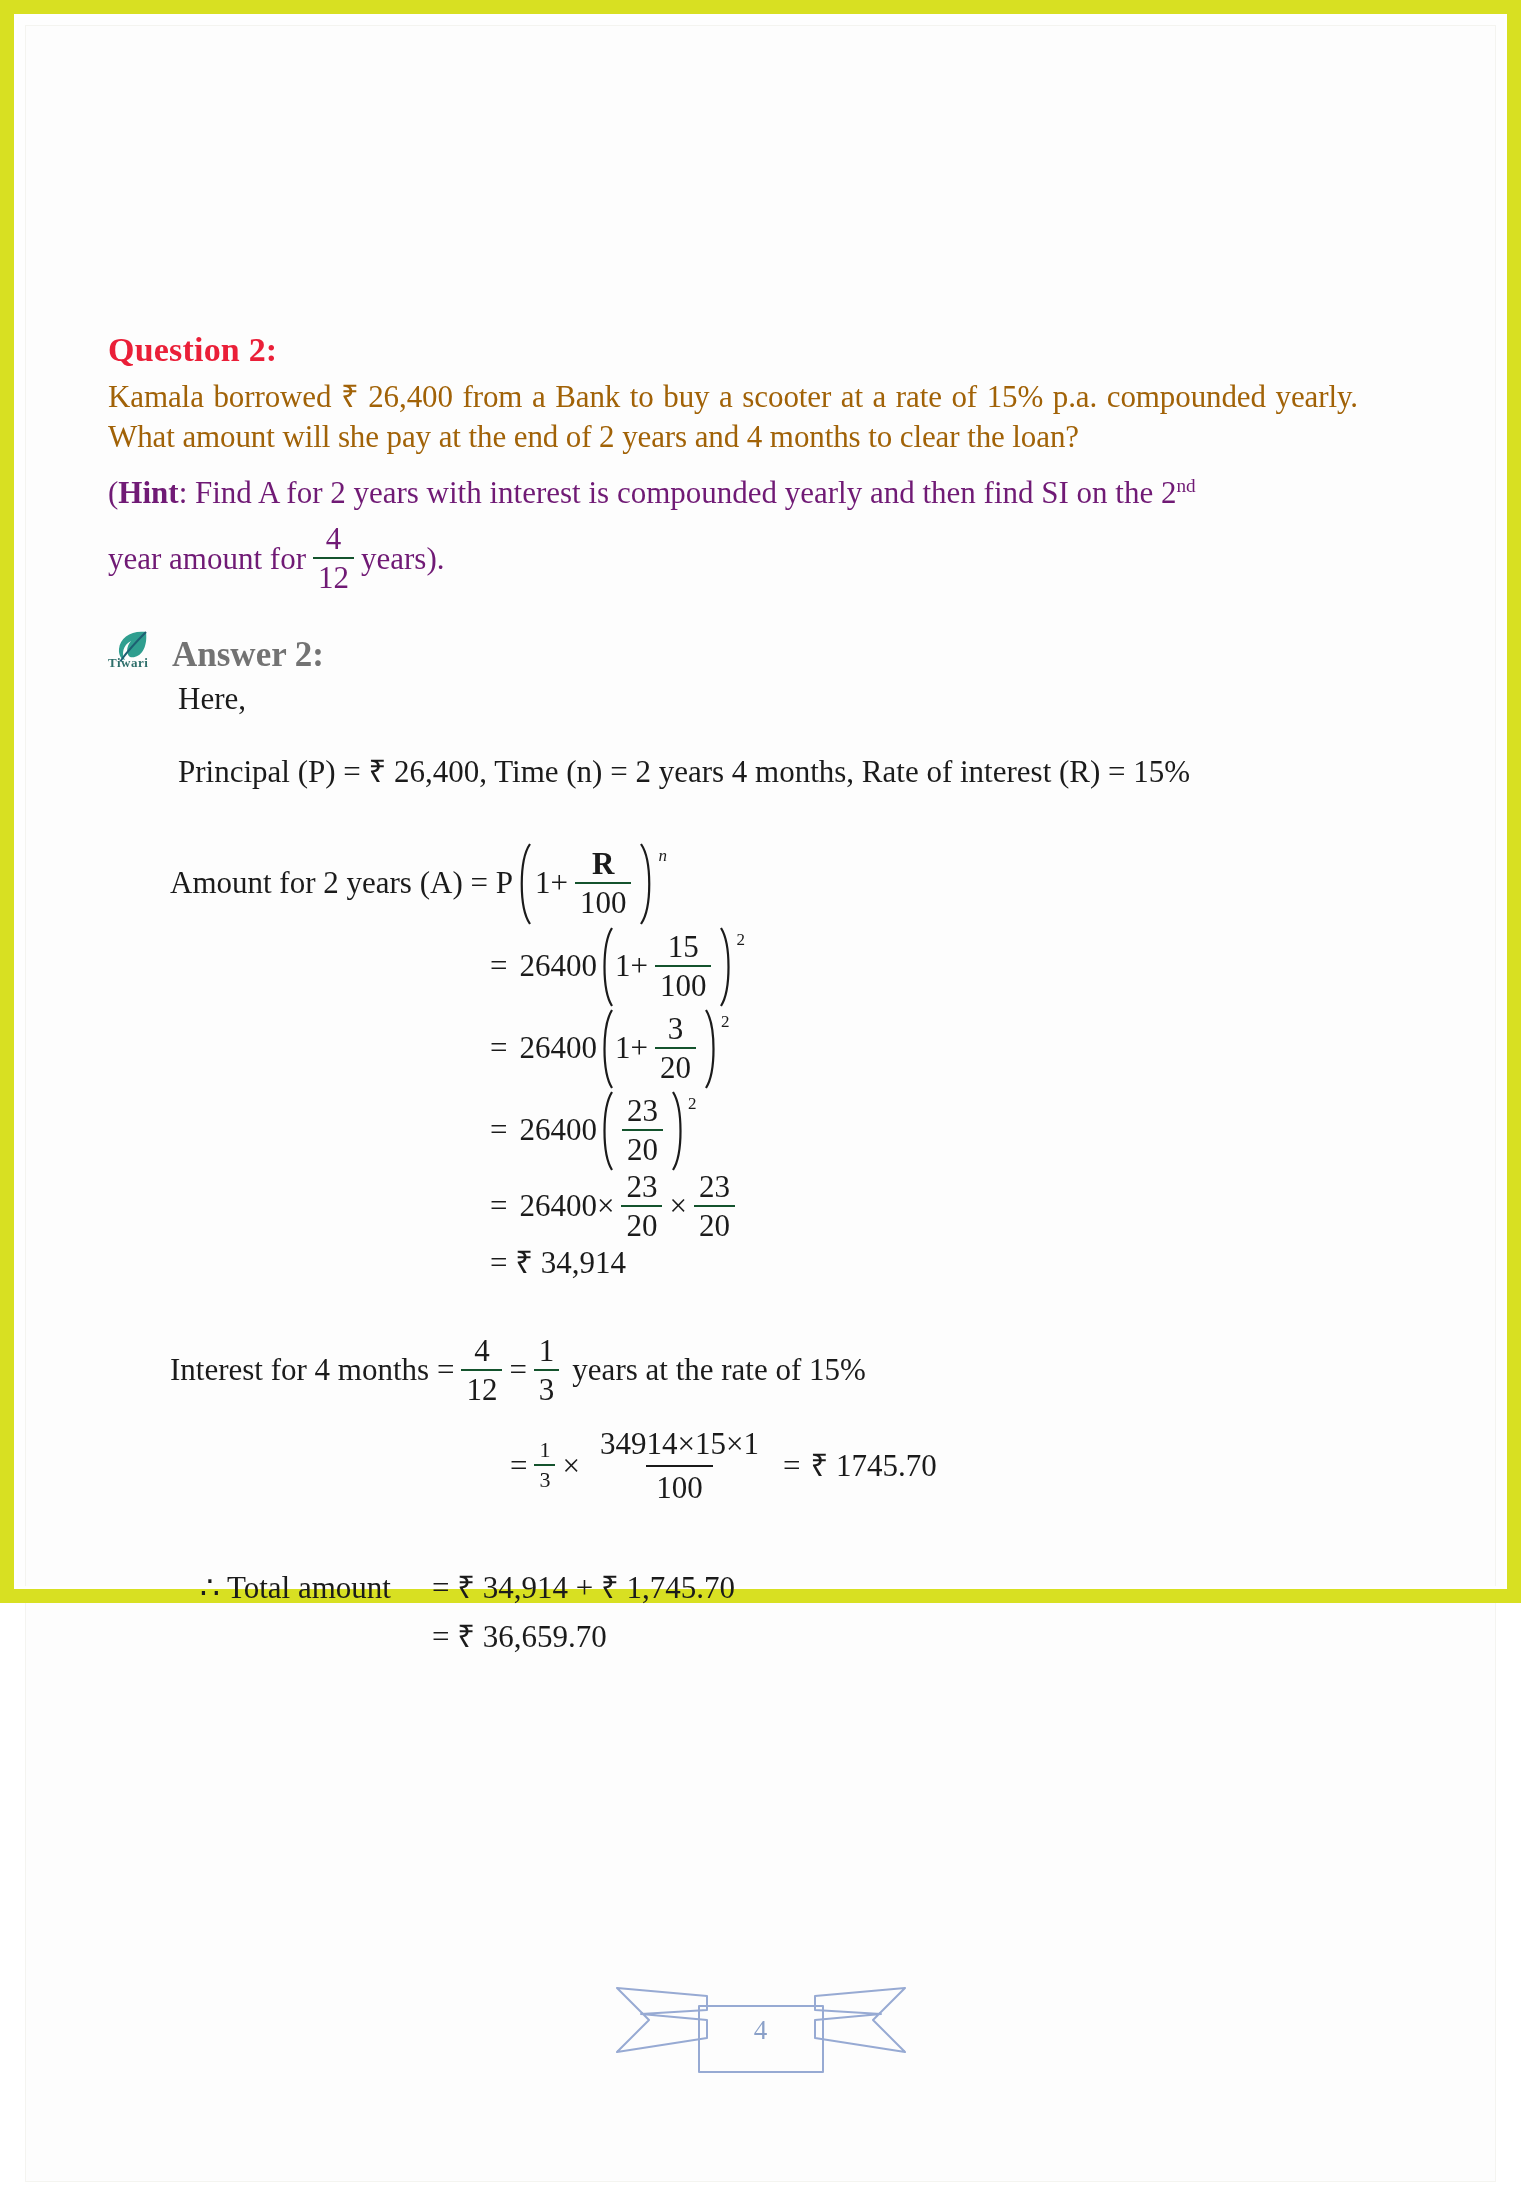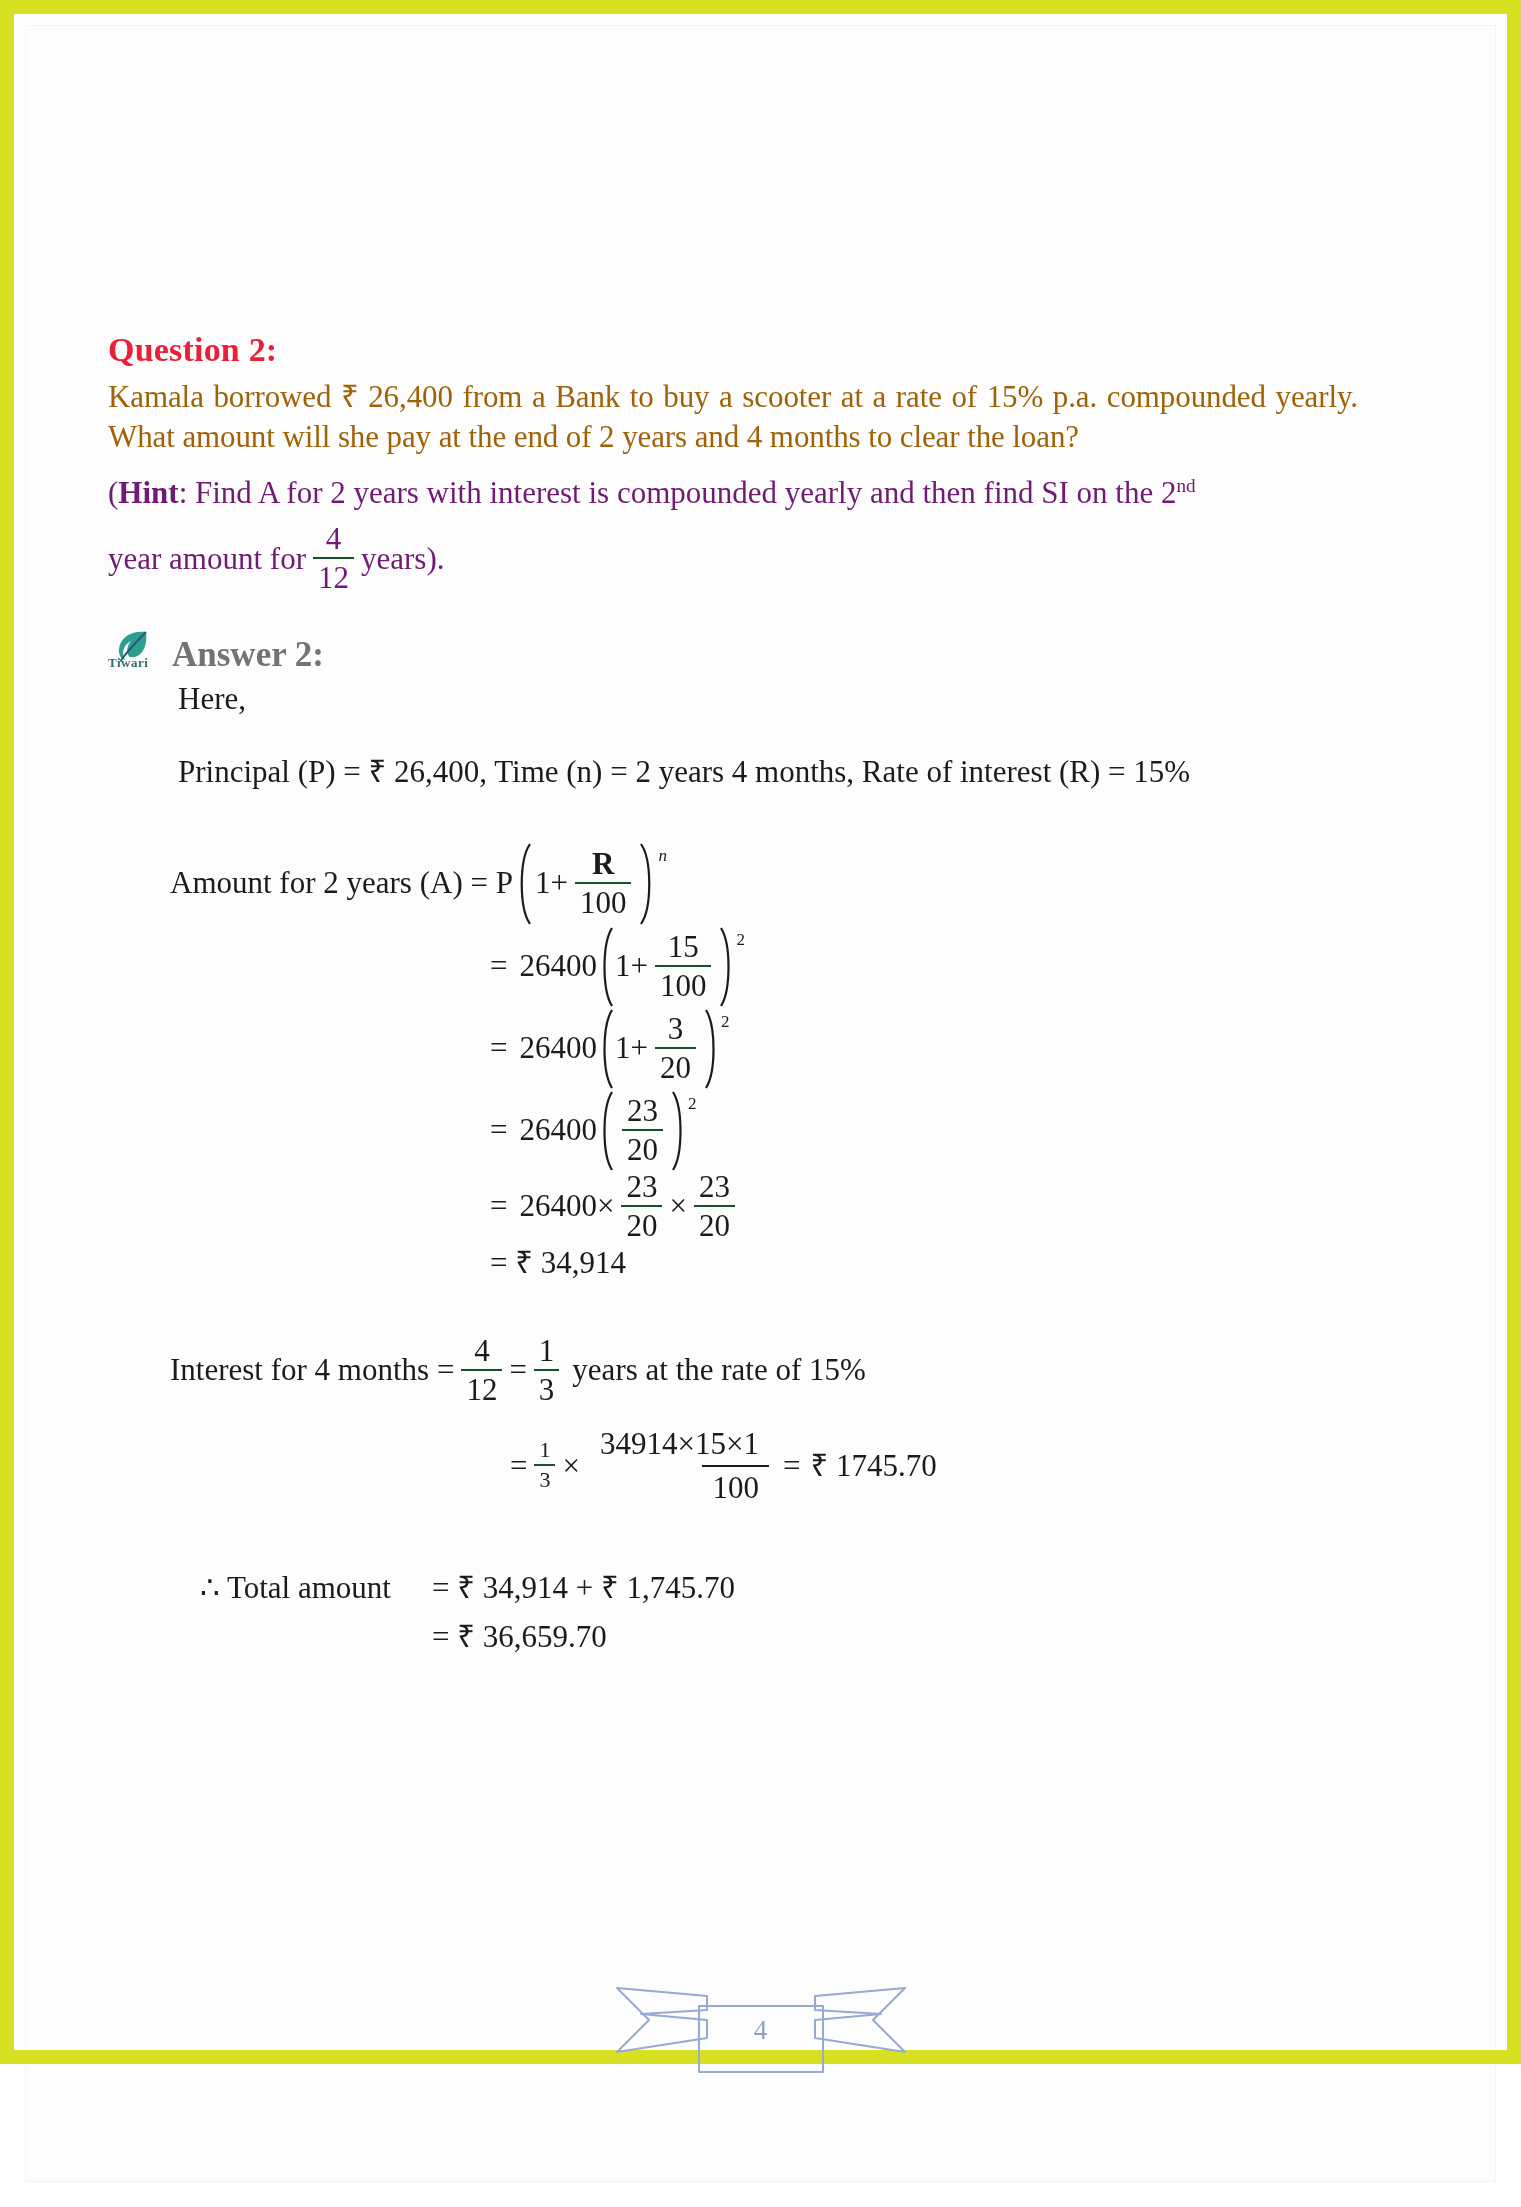--- a/index.html
+++ b/index.html
@@ -4,21 +4,21 @@
 <style>
   html,body{margin:0;padding:0;}
   body{
     width:1521px;height:2207px;
     background:#ffffff;
     font-family:"Liberation Serif", serif;
     overflow:hidden;
   }
   .page{
     position:relative;
-    width:1521px;height:2064px;
+    width:1521px;height:1603px;
     box-sizing:border-box;
     background:#fefefe;
     padding:3px;
   }
   
   .page-border{
     position:absolute;inset:0;
     border:14px solid #d8e022;
     box-sizing:border-box;
     pointer-events:none;
@@ -155,21 +155,21 @@
     font-size:31px;
     margin-left:0;
   }
   .si-row{
     display:flex;align-items:center;
     font-size:31px;
     margin-left:340px;
     margin-top:22px;
   }
   .bigfrac{
-    display:inline-flex;flex-direction:column;align-items:flex-end;
+    display:inline-flex;flex-direction:column;align-items:center;
     margin:0 10px;line-height:1.05;
   }
   .bigfrac .num{padding:0 10px 5px 10px;}
   .bigfrac .den{padding:5px 10px 0 10px;border-top:2px solid #1b1b1b;}
 
   .total-wrap{
     display:flex;
     margin-top:62px;
     font-size:31px;
     margin-left:30px;

